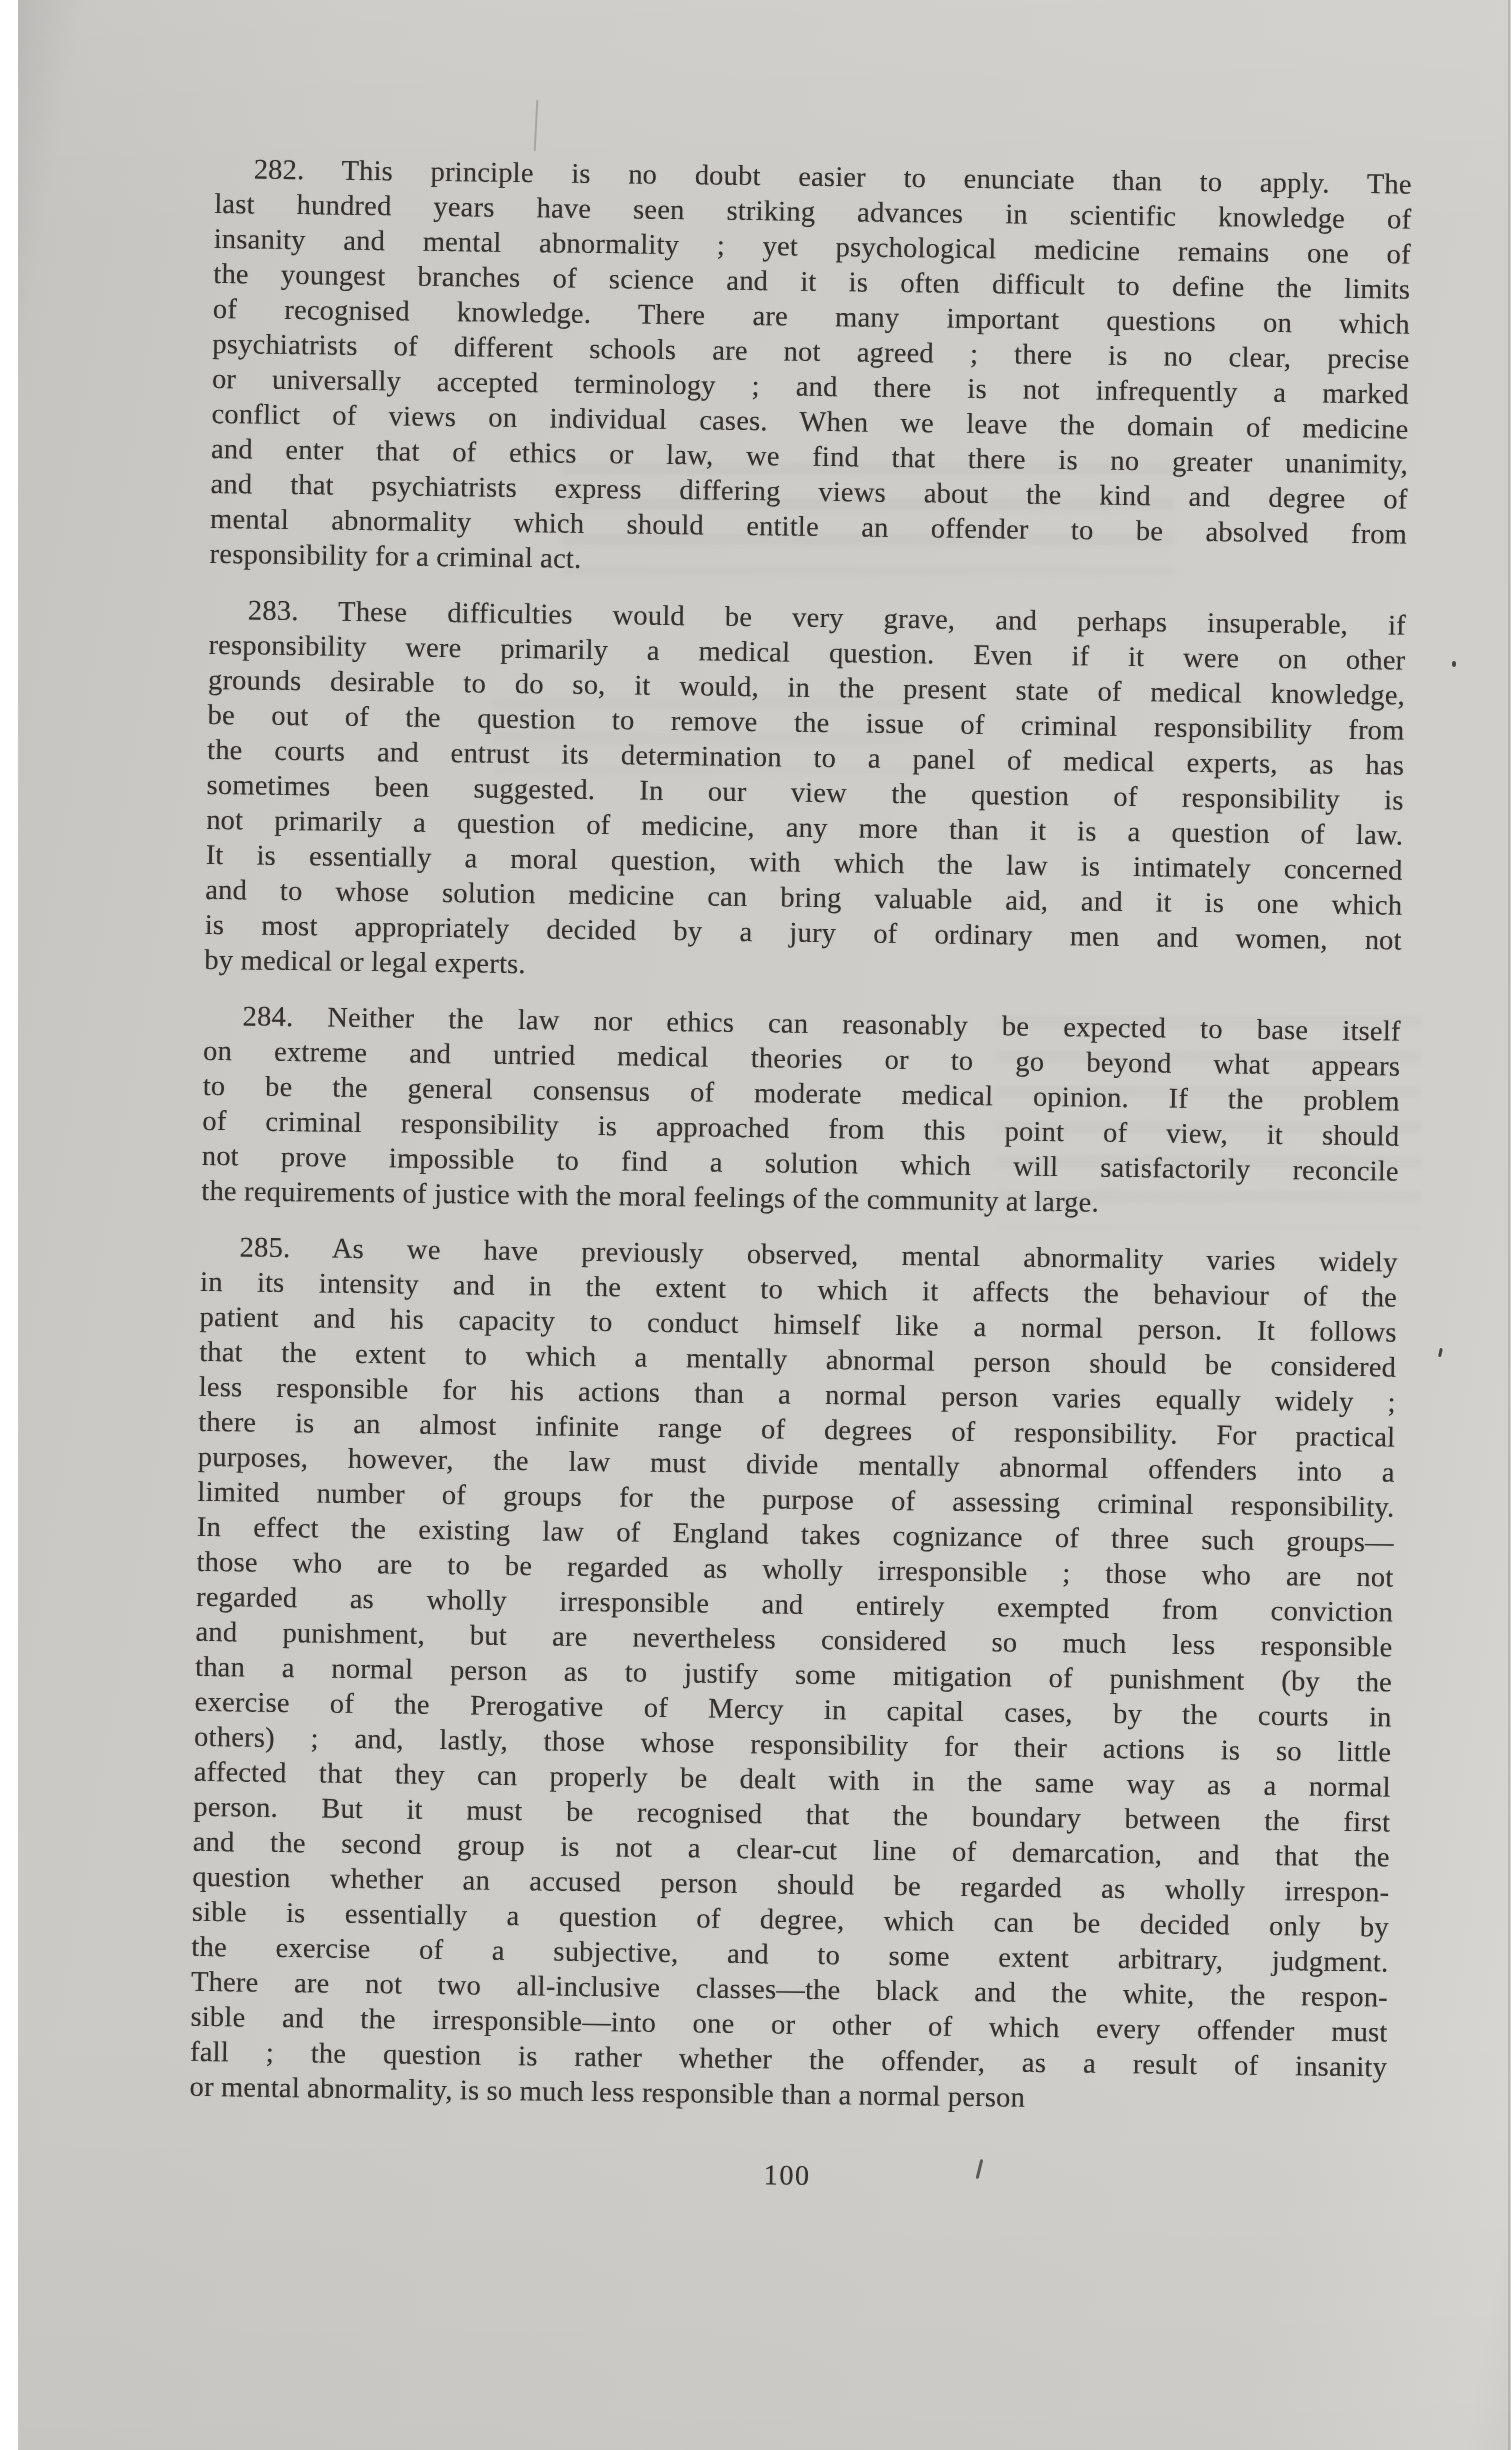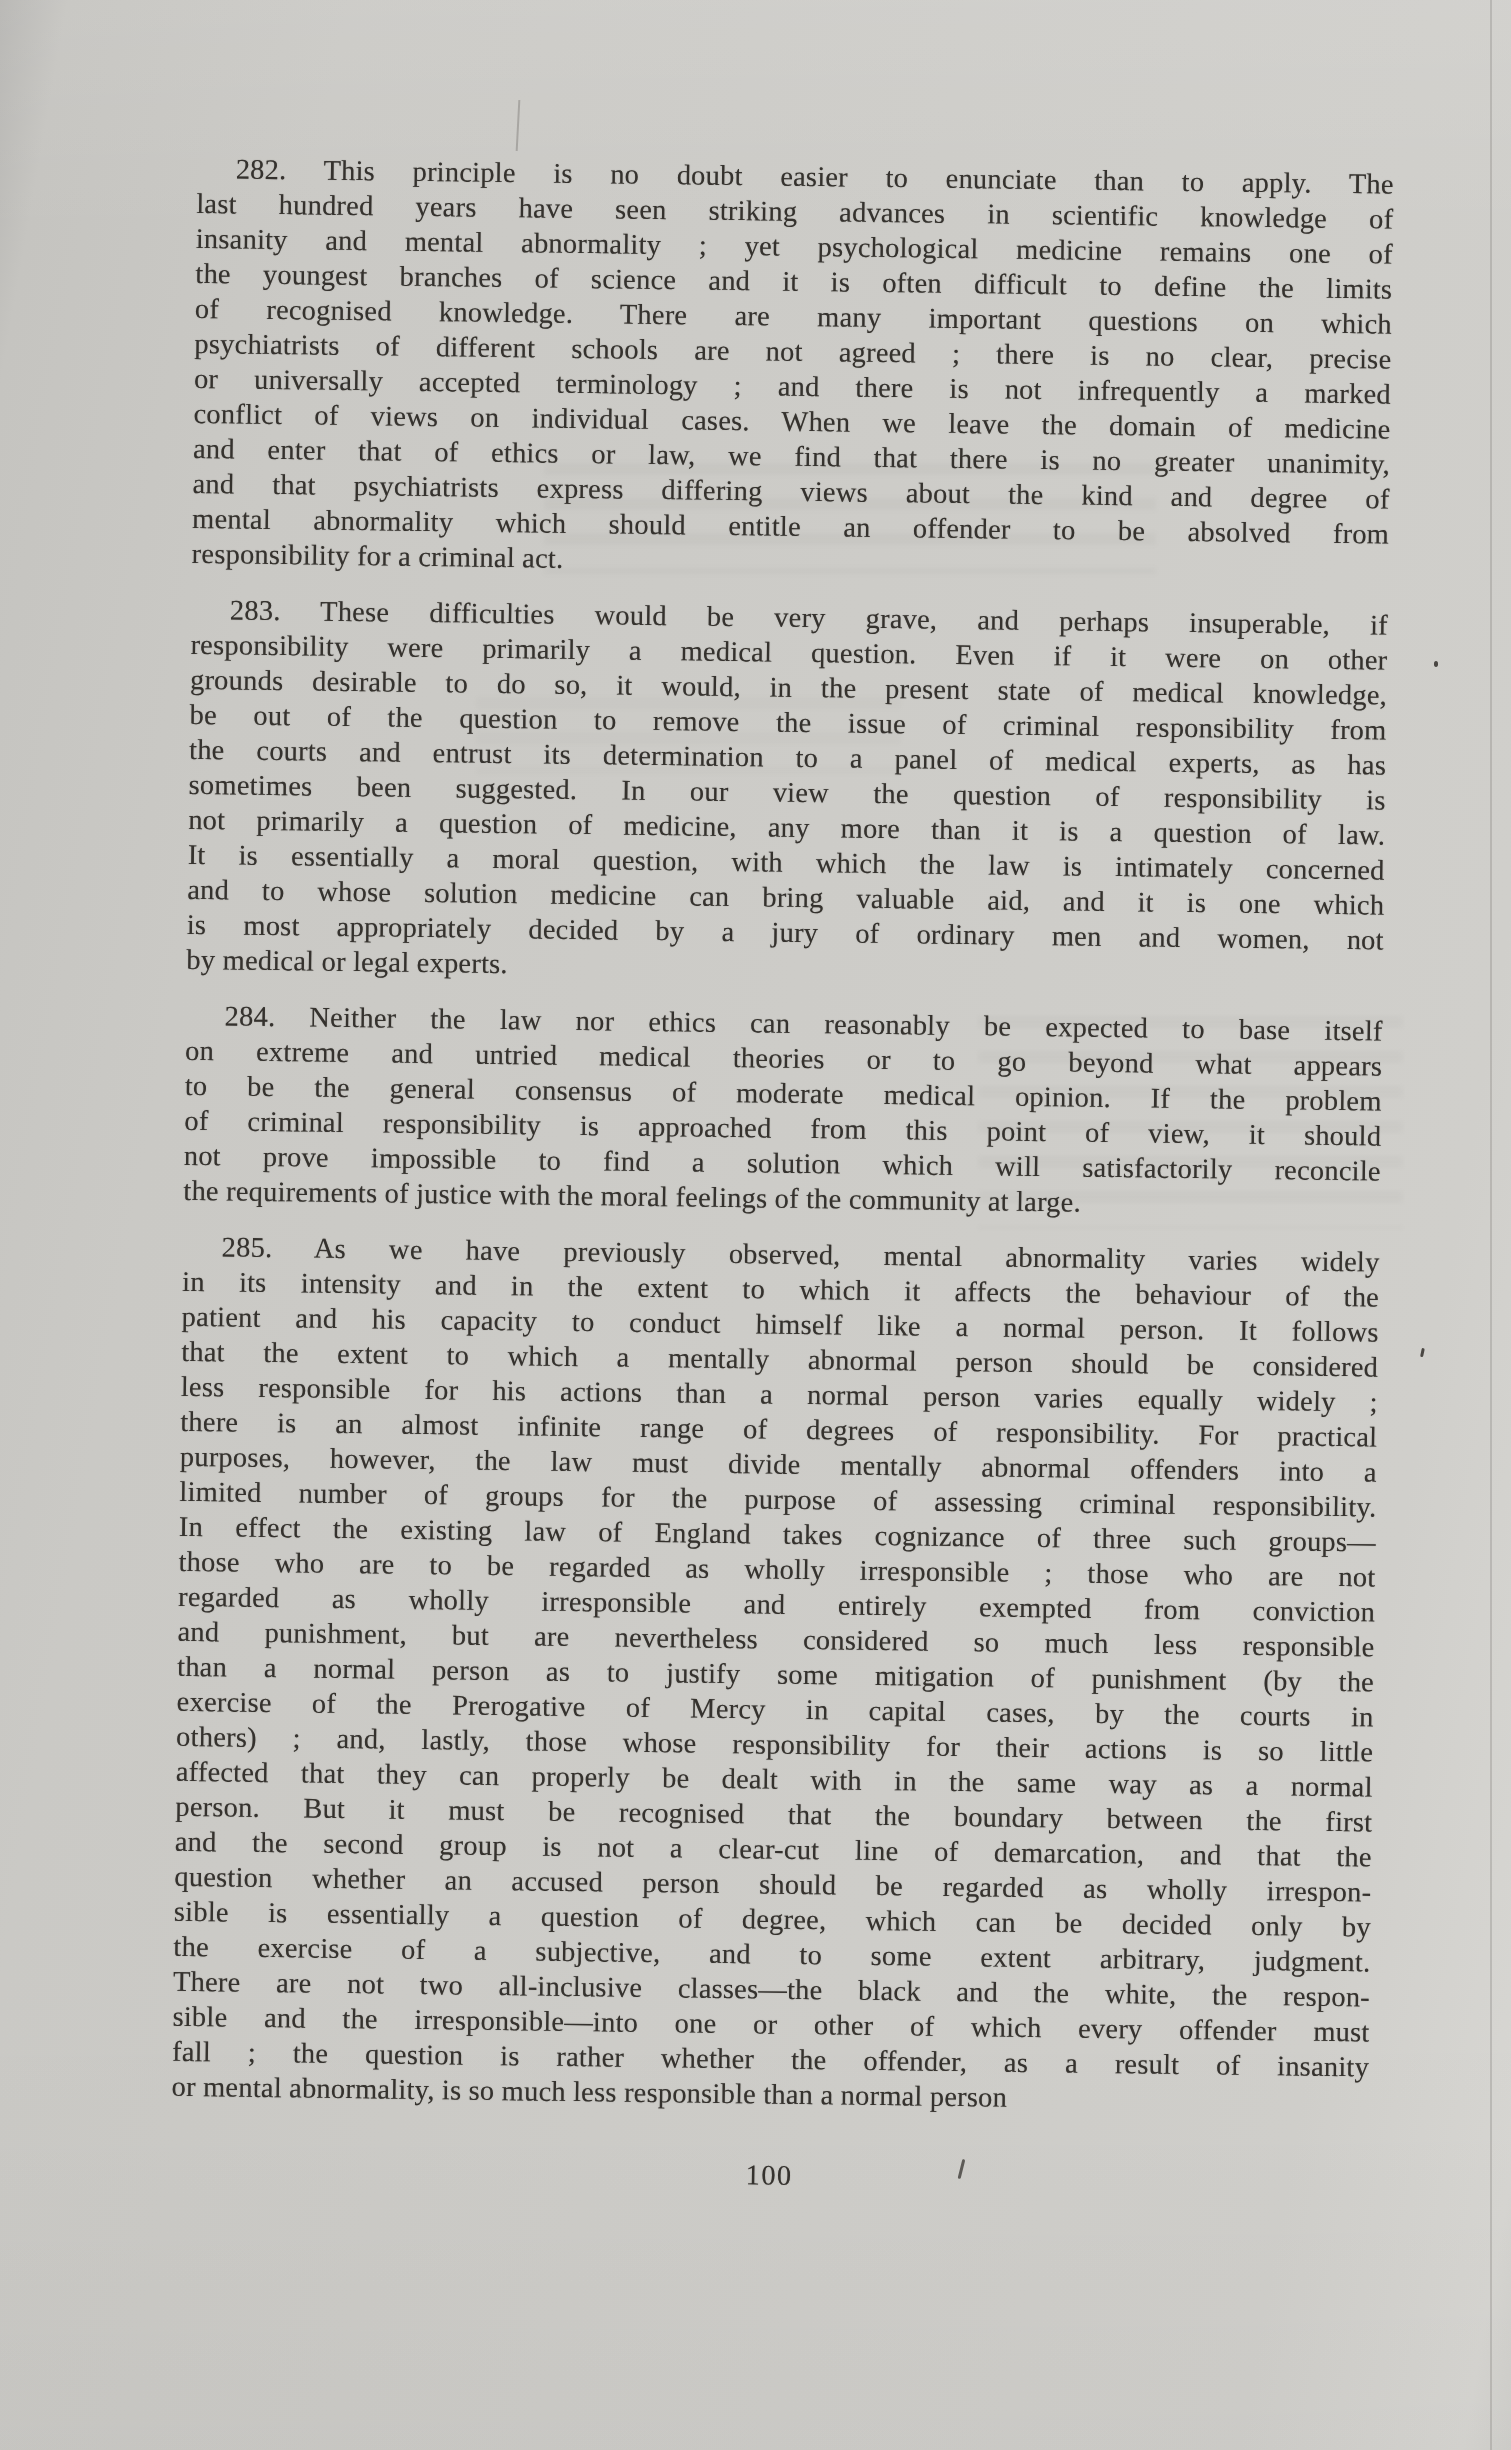--- a/index.html
+++ b/index.html
@@ -6,20 +6,21 @@
     margin: 0; padding: 0;
     width: 1512px; height: 2450px;
     overflow: hidden;
     font-family: "Liberation Serif", serif;
   }
   .page {
     position: absolute; inset: 0;
     background: linear-gradient(100deg,
       #b5b4b1 0%, #c5c4c0 3.5%, #cac9c5 18%,
       #cdccc8 50%, #d0cfcb 86%, #d7d6d2 97.5%, #d1d0cc 100%);
+    margin-left: 18px;
   }
   .page::before {
     content: ""; position: absolute; inset: 0;
     background: linear-gradient(180deg,
       rgba(255,255,255,0.07) 0%, rgba(255,255,255,0) 10%,
       rgba(0,0,0,0) 82%, rgba(0,0,0,0.025) 100%);
     pointer-events: none;
   }
   .streak {
     position: absolute; left: 1490px; top: 0;

